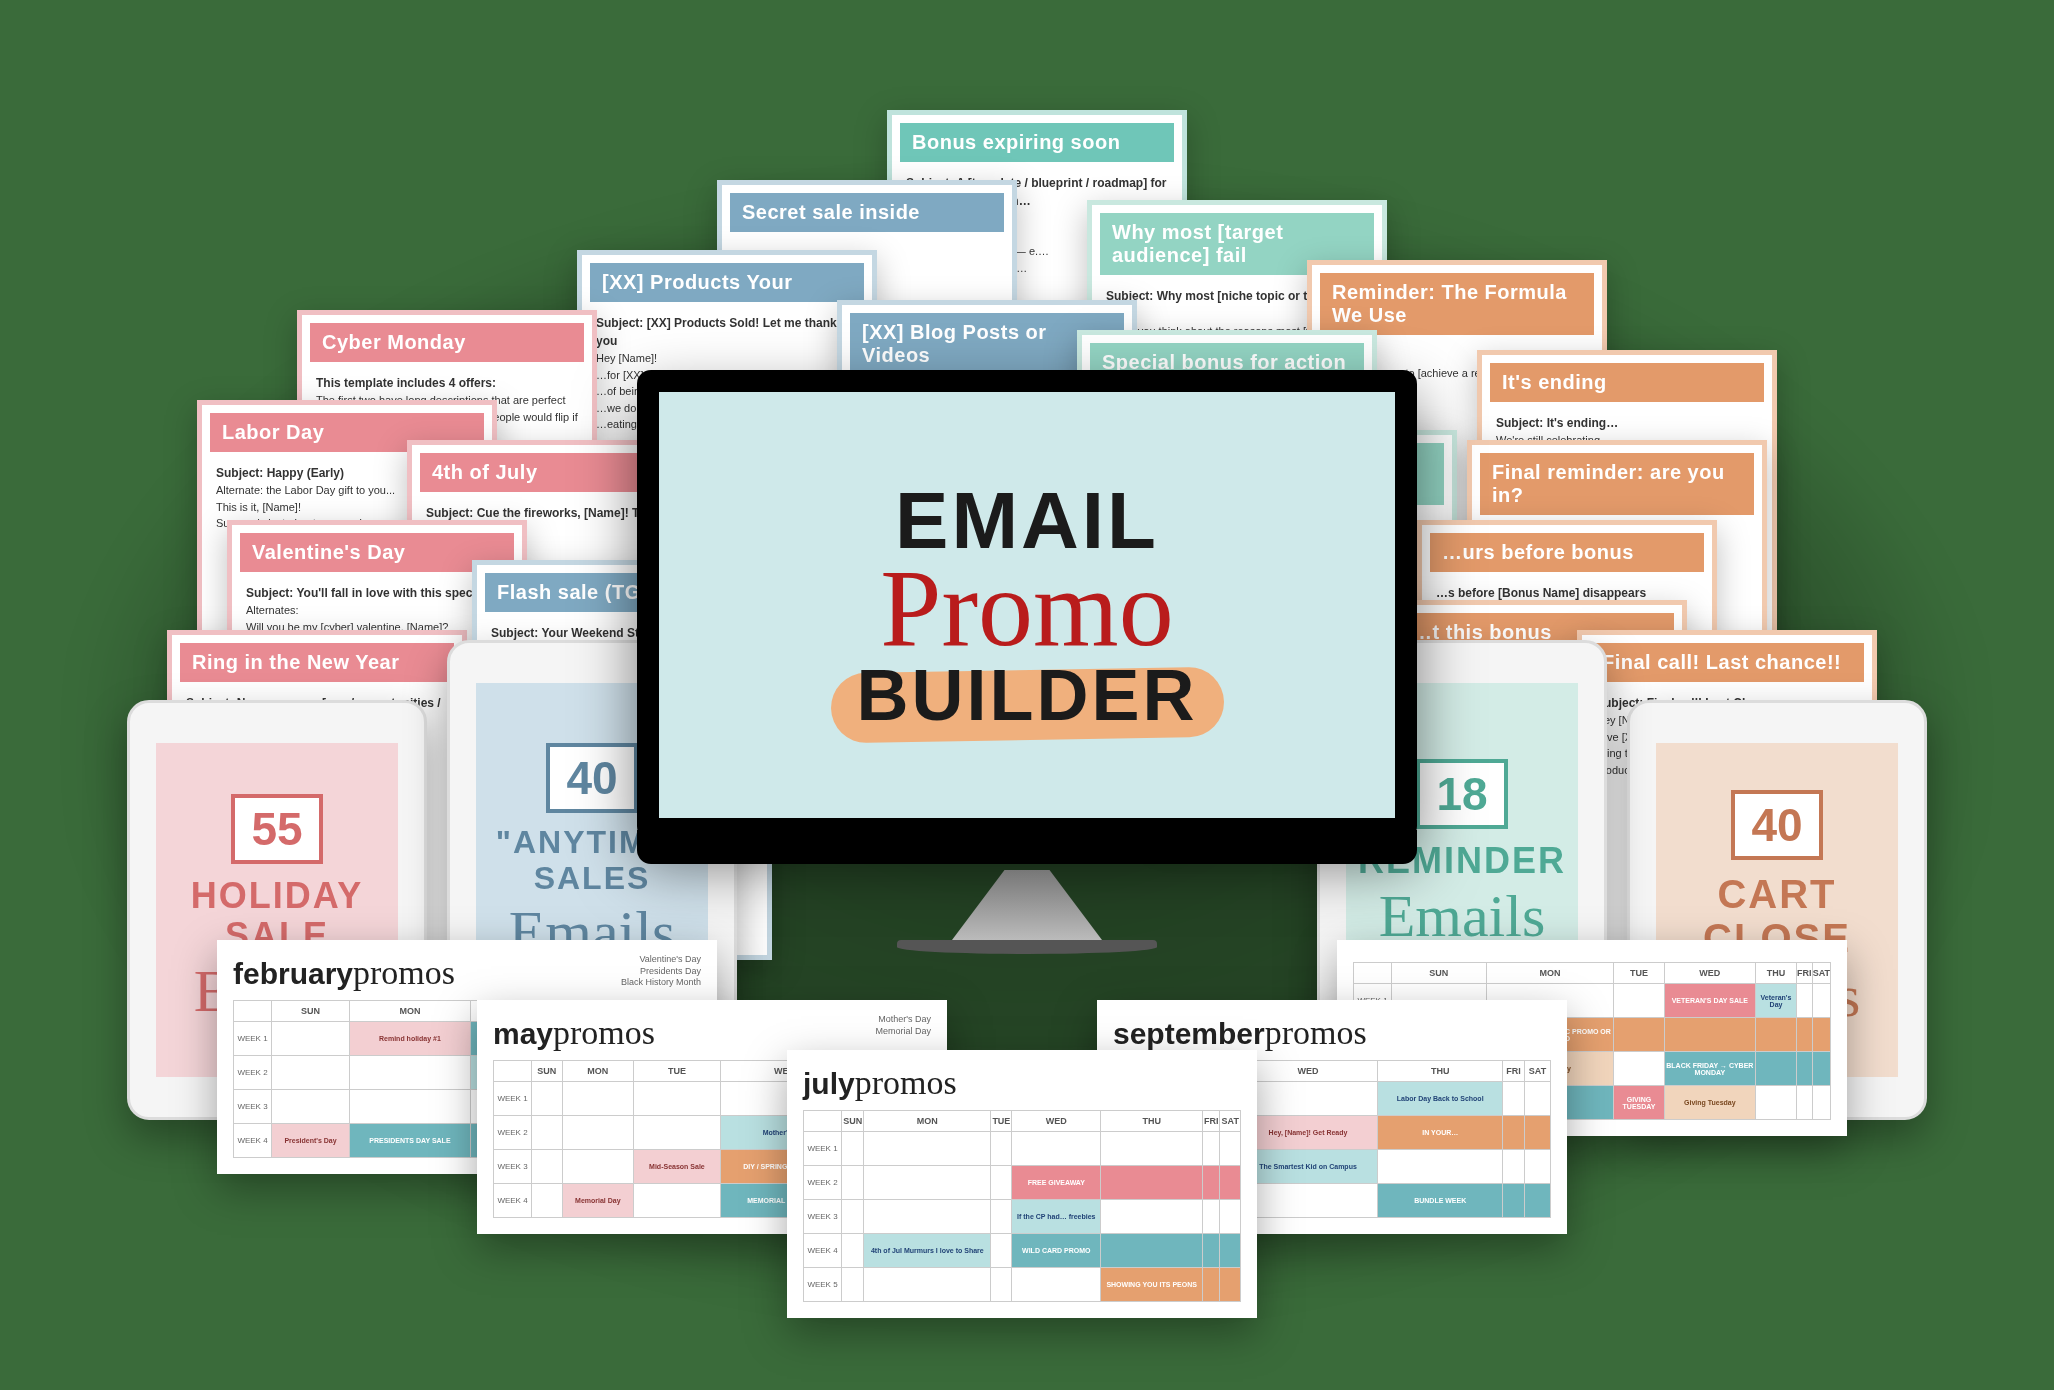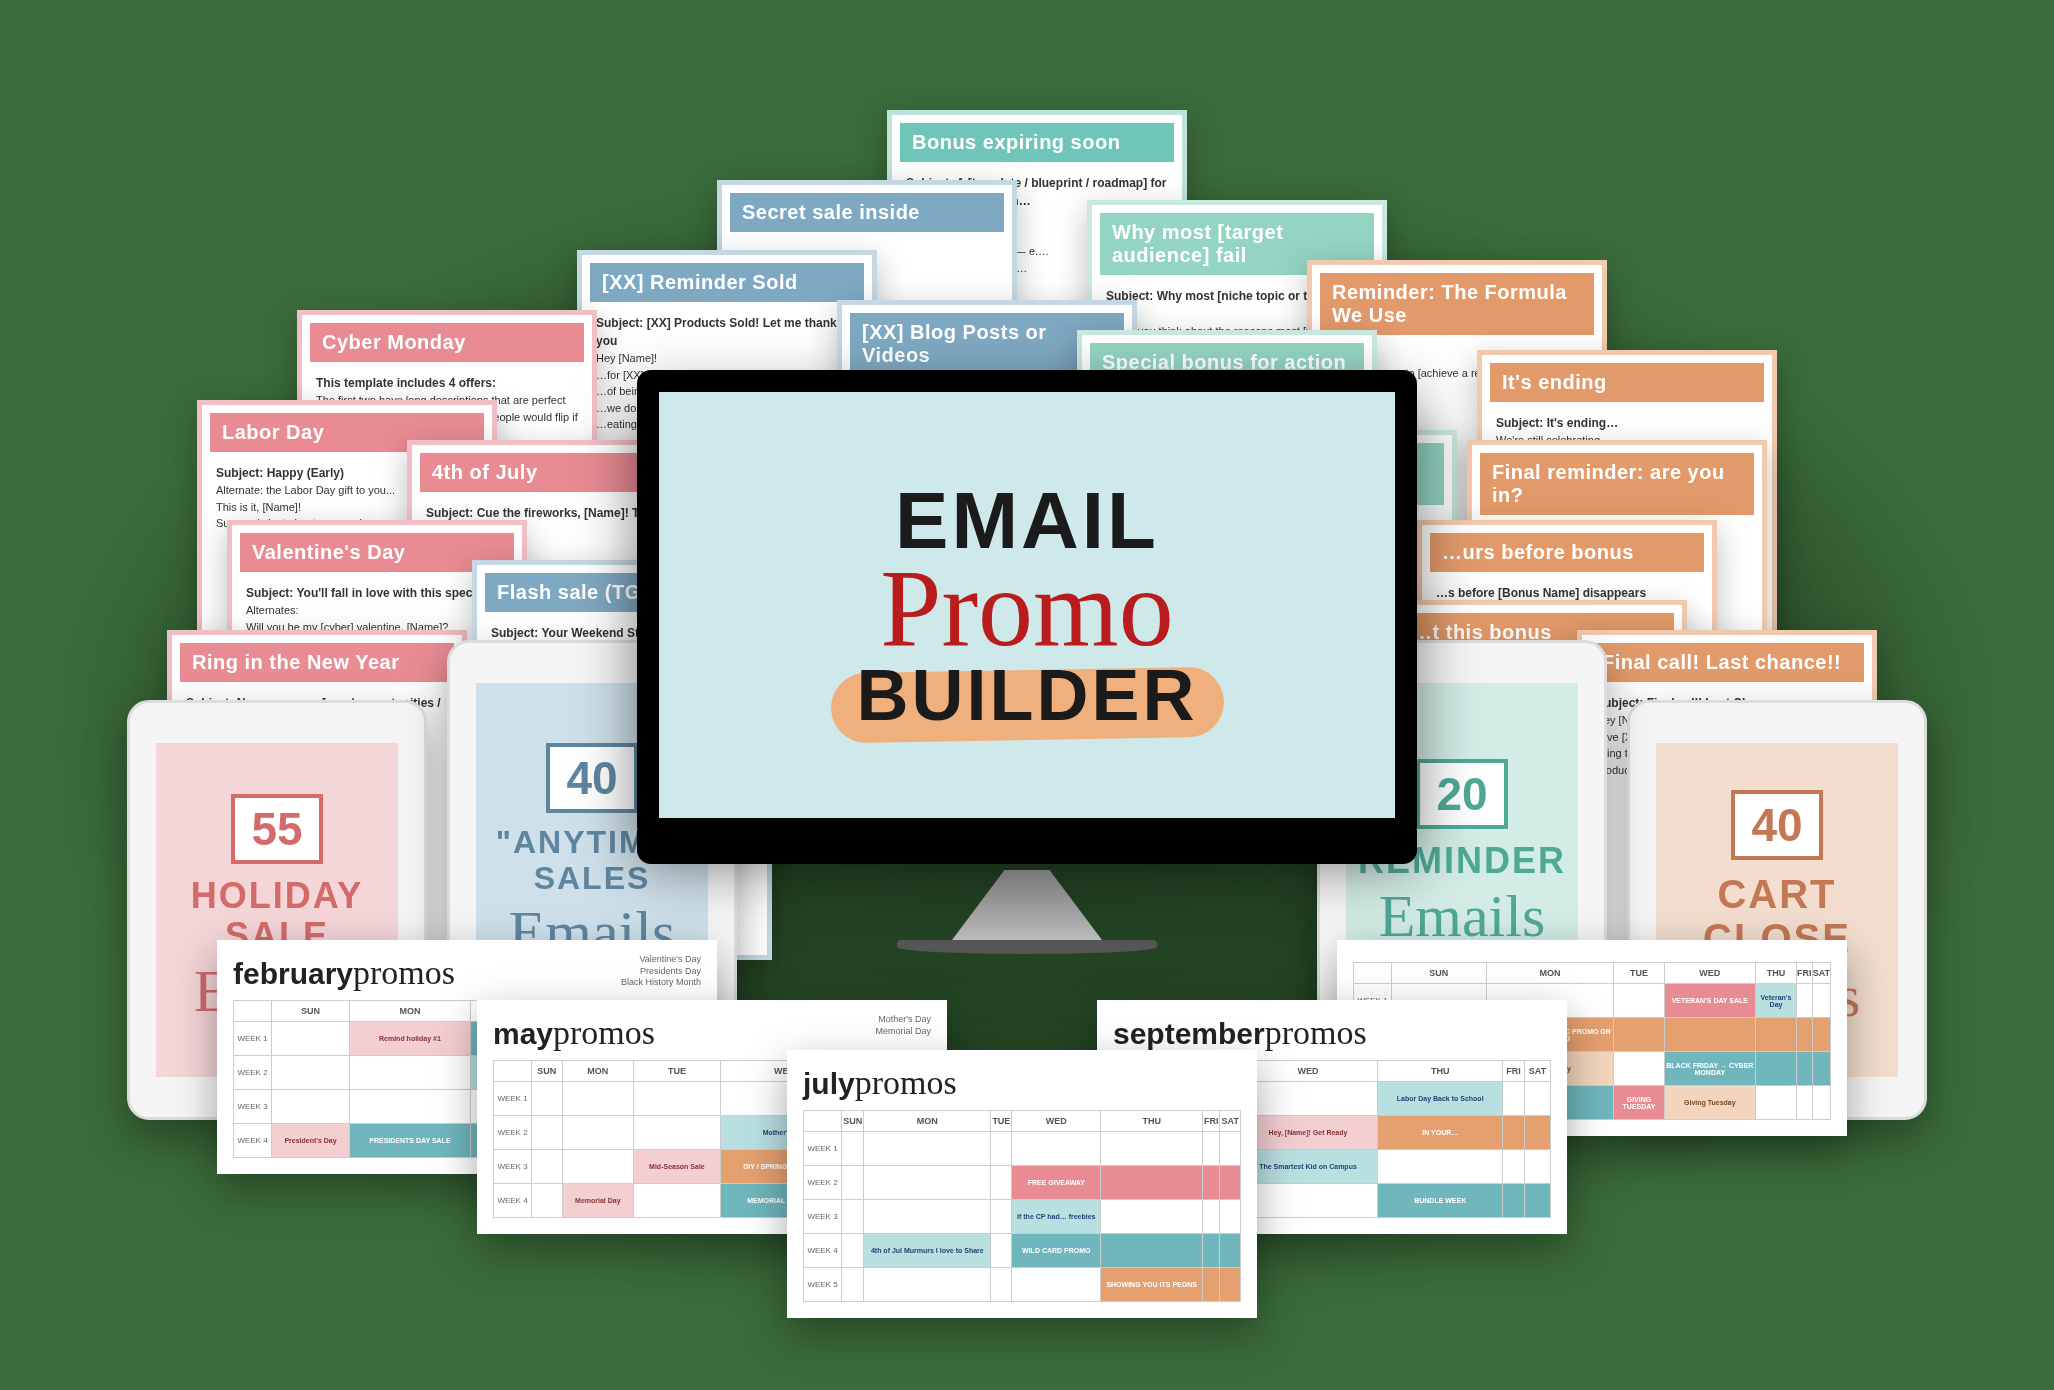--- a/index.html
+++ b/index.html
@@ -188,21 +188,21 @@
       </div>
       <div class="email-card c-blue" style="left: 395px; top: 490px; z-index: 9;">
         <div class="hdr">Flash sale (TGIF)</div>
         <div class="body"><b>Subject: Your Weekend Starts</b><br>Alternate:<br>Happy FriYAY! 🎉<br>What's that you say [Name]? It's your fave...</div>
       </div>
       <div class="email-card c-blue" style="left: 640px; top: 110px; z-index: 3;">
         <div class="hdr">Secret sale inside</div>
         <div class="body"><b></b><br></div>
       </div>
       <div class="email-card c-blue" style="left: 500px; top: 180px; z-index: 4;">
-        <div class="hdr">[XX] Reminder Sold</div>
+        <div class="hdr">[XX] Products Your</div>
         <div class="body"><b>Subject: [XX] Products Sold! Let me thank you</b><br>Hey [Name]!<br>…for [XX] customers for [Product Name] and…<br>…of being a part of our family and community…<br>…we do without you. It's part of my…<br>…eating products that help you [what do…</div>
       </div>
       <div class="email-card c-blue" style="left: 760px; top: 230px; z-index: 5;">
         <div class="hdr">[XX] Blog Posts or Videos</div>
         <div class="body"><b>Subject: [Name]! Celebrate with me!</b><br>Hey [Name]!<br>Today's a big day and I want to celebrate it w…<br>[Blog Posts / Vi…]</div>
       </div>
       <div class="email-card c-teal" style="left: 810px; top: 40px; z-index: 2;">
         <div class="hdr">Bonus expiring soon</div>
         <div class="body"><b>Subject: A [template / blueprint / roadmap] for your [activity]? Bon…</b><br>Hey [Name] 👋<br>…still struggling to…<br>…ing [thing they want — e.…<br>…ing to her. It's not for…<br>…FF DIRECTION.</div>
       </div>
@@ -258,21 +258,21 @@
       </div>
       <div class="tablet" style="left: 370px; top: 570px; width: 290px; height: 430px; z-index: 32;">
         <div class="screen" style="background:#cfe0ea">
           <span class="num" style="color:#5f86a0;border-color:#5f86a0">40</span>
           <div class="title" style="color:#5f86a0;font-size:32px">"ANYTIME"<br>SALES</div>
           <div class="script" style="color:#5f86a0">Emails</div>
         </div>
       </div>
       <div class="tablet" style="left: 1240px; top: 570px; width: 290px; height: 430px; z-index: 32;">
         <div class="screen" style="background:#d3ece6">
-          <span class="num" style="color:#4fa995;border-color:#4fa995">20</span>
+          <span class="num" style="color:#4fa995;border-color:#4fa995">18</span>
           <div class="title" style="color:#4fa995;font-size:36px">REMINDER</div>
           <div class="script" style="color:#4fa995">Emails</div>
         </div>
       </div>
       <div class="tablet" style="left: 1550px; top: 630px; width: 300px; height: 420px; z-index: 30;">
         <div class="screen" style="background:#f2ddce">
           <span class="num" style="color:#c47754;border-color:#c47754">40</span>
           <div class="title" style="color:#c47754;font-size:40px">CART<br>CLOSE</div>
           <div class="script" style="color:#c47754">Emails</div>
         </div>

